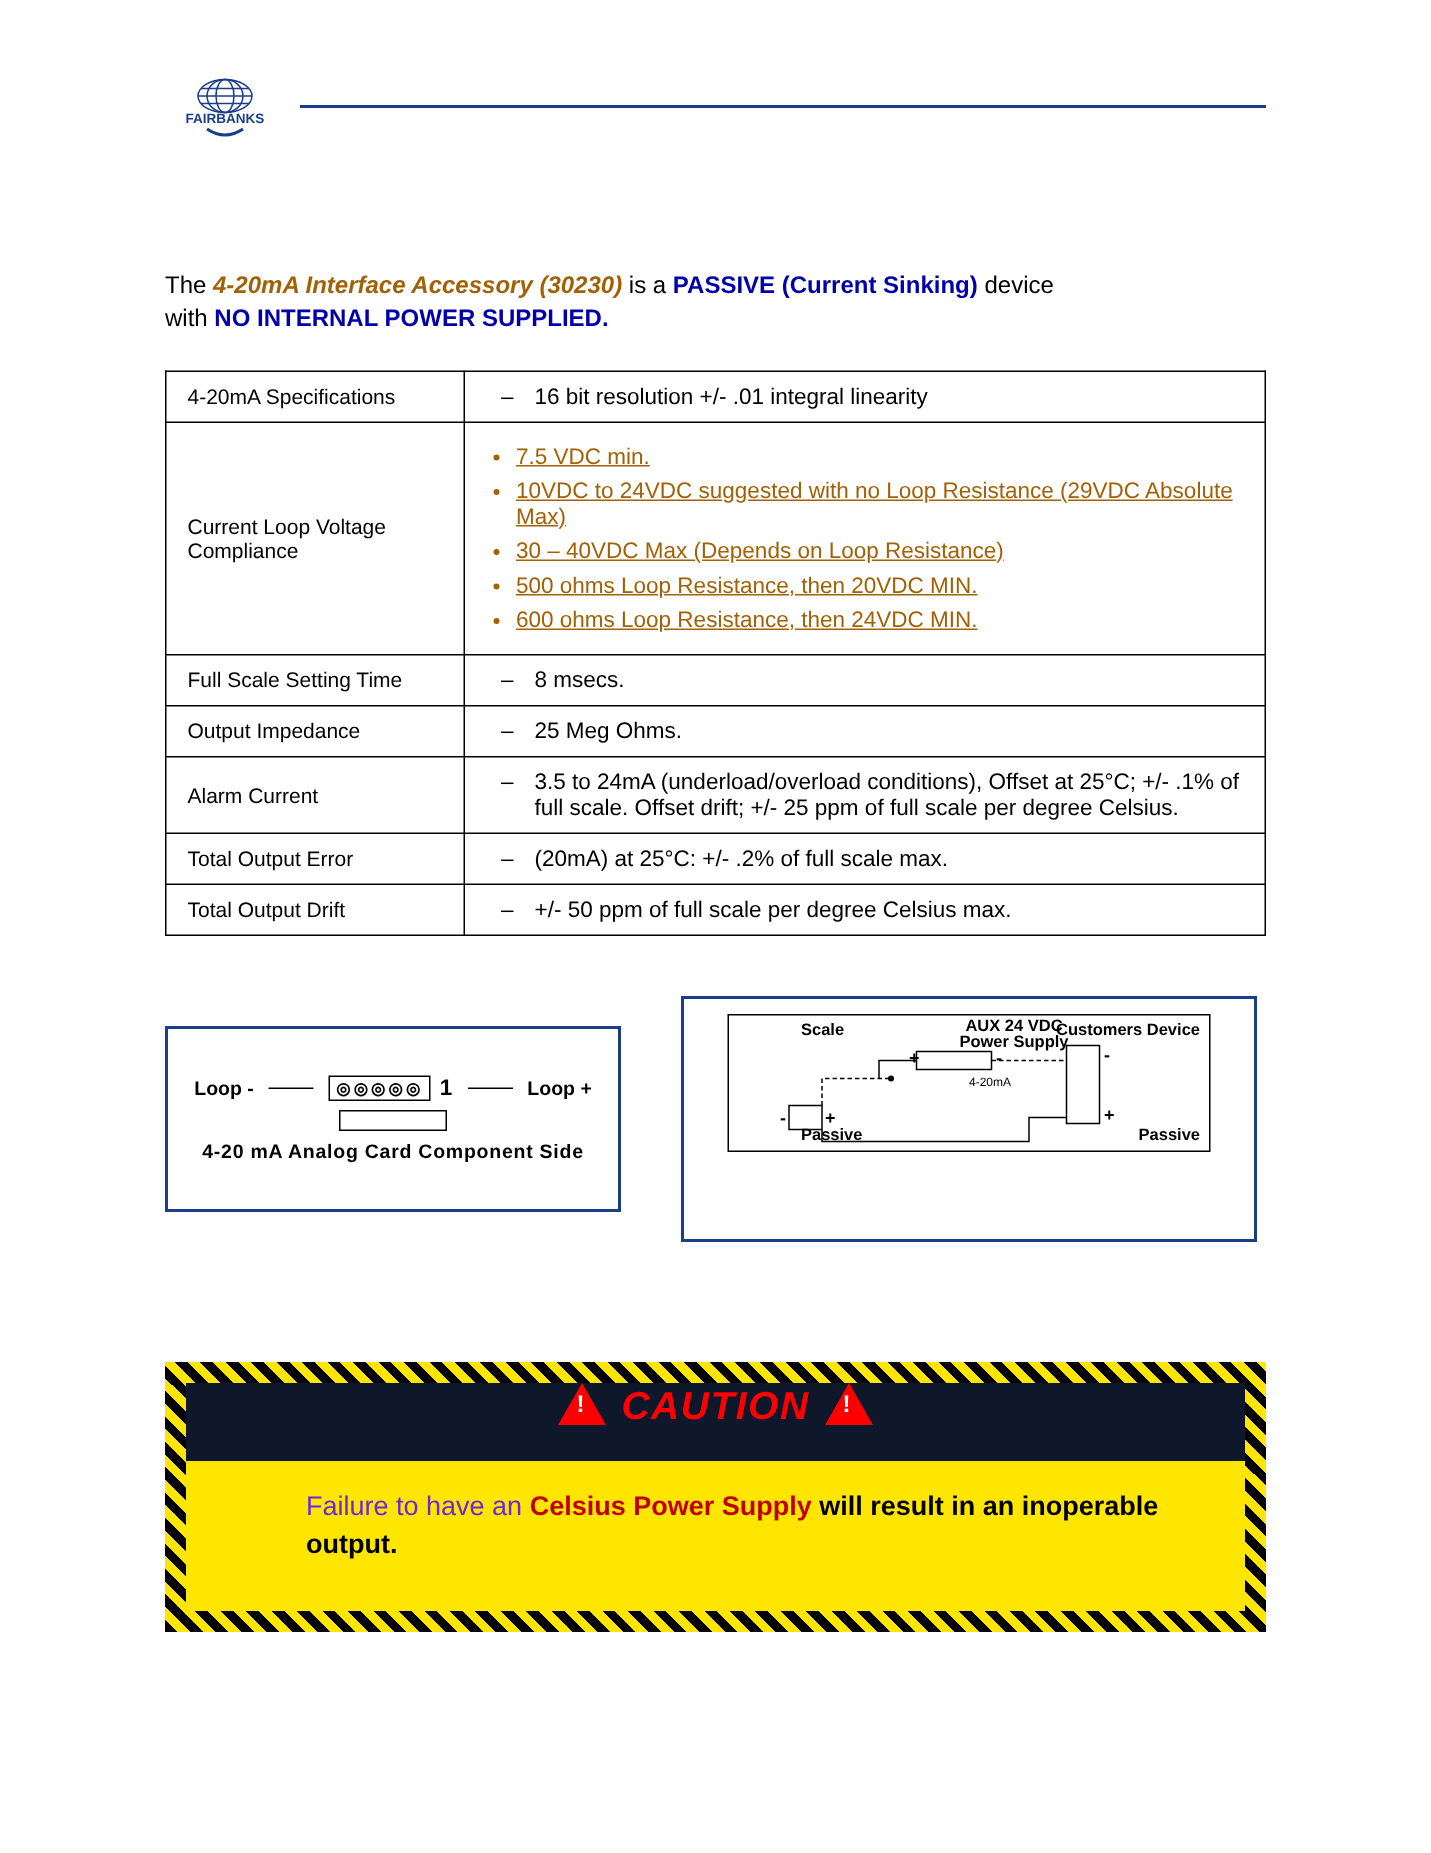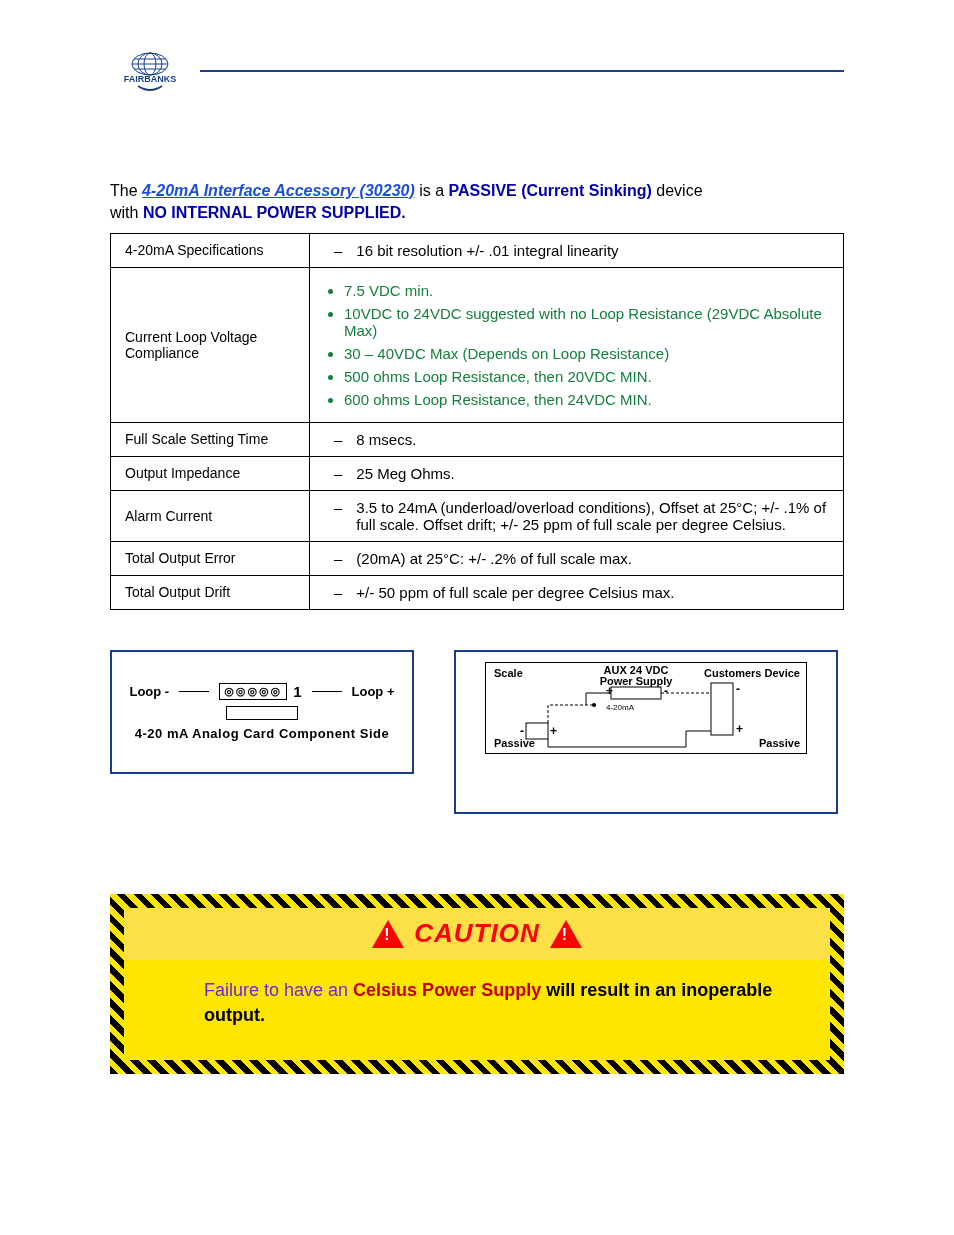--- a/index.html
+++ b/index.html
@@ -1,41 +1,41 @@
 <!DOCTYPE html>
 <html><head>
 <meta charset="utf-8">
 <style>
   html,body{margin:0;padding:0;background:#fff;font-family:Arial,Helvetica,sans-serif;color:#000;}
   .page{width:954px;height:1235px;position:relative;box-sizing:border-box;padding:60px 110px 40px 110px;}
   .hdr-line{position:absolute;left:200px;right:110px;top:70px;height:2px;background:#1a3e8a;}
   .logo{position:absolute;left:120px;top:50px;}
   .intro{margin-top:120px;font-size:16px;line-height:1.4;}
-  .intro .em1{color:#1d4ed8;font-weight:bold;font-style:italic;text-decoration:underline;}
+  .intro .em1{color:#a16207;font-weight:bold;font-style:italic;}
   .intro .em2{color:#0000aa;font-weight:bold;}
-  table.spec{border-collapse:collapse;width:100%;margin-top:8px;font-size:15px;}
+  table.spec{border-collapse:collapse;width:100%;margin-top:22px;font-size:15px;}
   table.spec td{border:1px solid #000;padding:8px 14px;vertical-align:middle;}
   table.spec td.lab{width:170px;font-size:14px;}
   ul.bul{margin:0;padding-left:20px;}
-  ul.bul li{margin:6px 0;color:#15803d;list-style:disc;}
+  ul.bul li{margin:6px 0;color:#a16207;list-style:disc;text-decoration:underline;}
   .dash{display:flex;align-items:flex-start;gap:14px;}
   .dash::before{content:"–";padding-left:10px;}
   .figrow{display:flex;gap:40px;margin-top:40px;align-items:flex-start;}
   .figbox{border:2px solid #1a3e8a;padding:10px;font-size:13px;font-weight:bold;text-align:center;}
-  .figA{width:280px;height:100px;display:flex;flex-direction:column;justify-content:center;gap:6px;}
+  .figA{width:280px;height:100px;display:flex;flex-direction:column;justify-content:center;gap:6px;margin-top:20px;}
   .figA .row1{display:flex;justify-content:center;align-items:center;gap:10px;}
   .figA .conn{display:flex;align-items:center;gap:2px;}
   .figA .chip{border:1px solid #000;padding:1px 4px;font-size:11px;letter-spacing:2px;}
   .figA .ln{width:30px;height:1px;background:#000;}
   .figA .cap{letter-spacing:0.5px;}
   .figB{width:360px;height:140px;display:flex;align-items:flex-start;justify-content:center;}
   .figB .inner{border:1px solid #000;width:320px;height:90px;position:relative;font-size:11px;}
-  .figB .lbl{position:absolute;font-weight:bold;}
+  .figB .lbl{position:absolute;font-weight:bold;margin-left:40px;}
   .caution{margin-top:80px;position:relative;}
-  .caution .bar{background:#fde047;height:52px;display:flex;align-items:center;justify-content:center;gap:10px;}
+  .caution .bar{background:#0f172a;height:52px;display:flex;align-items:flex-start;justify-content:center;gap:10px;}
   .caution .bar span.txt{color:#ff0000;font-style:italic;font-weight:bold;font-size:26px;letter-spacing:1px;}
   .caution-wrap{position:relative;border:14px solid;border-image:repeating-linear-gradient(45deg,#000 0,#000 6px,#ffe600 6px,#ffe600 12px) 14;}
   .footer{position:absolute;left:110px;right:110px;bottom:40px;font-size:13px;}
   .footer .line{height:1px;background:#000;margin-bottom:4px;}
   .footer .row{display:flex;justify-content:space-between;}
   .ybody{background:#ffe600;padding:18px 30px 32px 80px;font-size:18px;line-height:1.4;}
   .ybody .lead{color:#6d28d9;}
   .ybody .red{color:#c00000;font-weight:bold;}
   .ybody .rest{color:#000;font-weight:bold;}
   .tri{width:0;height:0;border-left:16px solid transparent;border-right:16px solid transparent;border-bottom:28px solid #ff0000;position:relative;}

